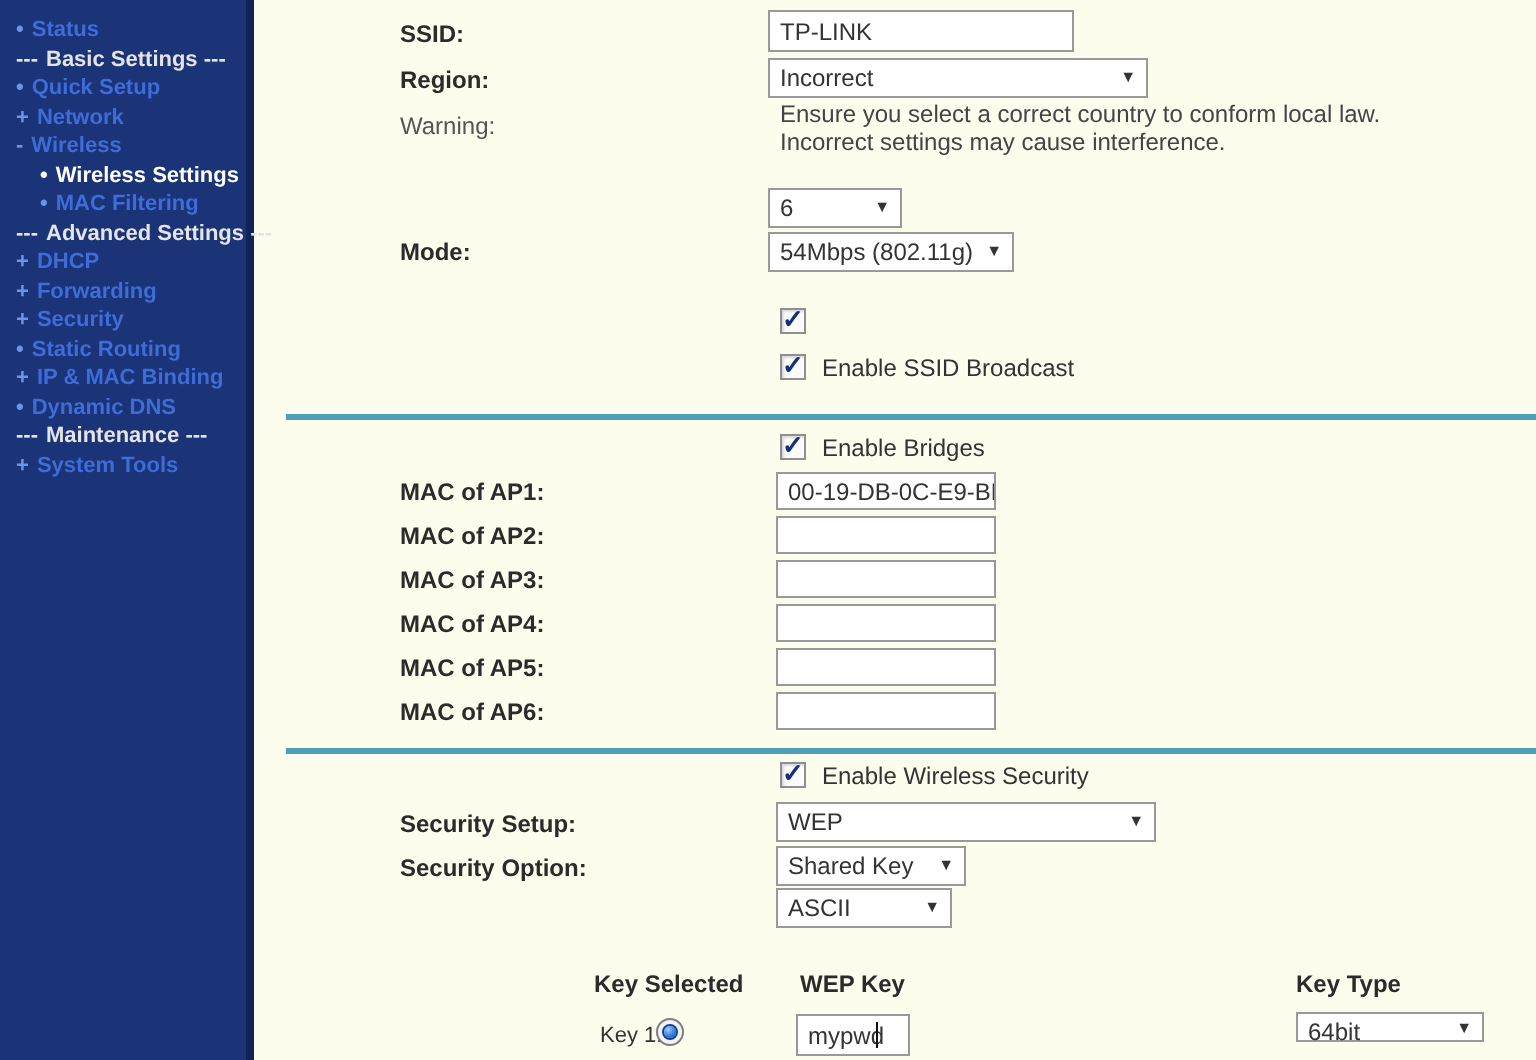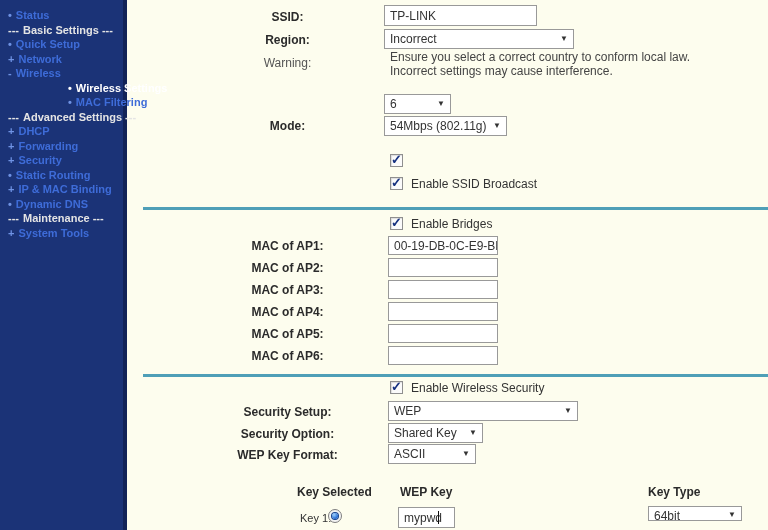--- a/index.html
+++ b/index.html
@@ -23,26 +23,26 @@
   
   .sidebar{position:absolute;left:0;top:0;width:127px;height:530px;
     background:var(--sidebar-bg);border-right:4px solid var(--sidebar-border);
     padding-top:8px;}
   .sitem{height:14.5px;line-height:14.5px;font-size:11px;font-weight:bold;
     padding-left:8px;white-space:nowrap;cursor:pointer;}
   .sitem .pre{margin-right:4px;}
   .sitem.header{color:var(--header-gray);cursor:default;}
   .sitem.link{color:var(--link-blue);}
   .sitem.link .pre{color:var(--link-pre);}
-  .sitem.sub{padding-left:20px;margin-left:48px;}
+  .sitem.sub{padding-left:20px;}
   .sitem.active{color:var(--active-white);}
   .sitem.active .pre{color:var(--active-white);}
 
   
-  .flabel{position:absolute;left:200px;width:175px;text-align:center;
+  .flabel{position:absolute;left:200px;width:175px;text-align:left;
     font-size:12px;font-weight:bold;color:var(--label-dark);line-height:14px;}
   .flabel.plain{font-weight:normal;color:var(--text-gray);}
   .ftext{position:absolute;font-size:12px;color:#444;line-height:14px;white-space:nowrap;}
 
   .tinput{position:absolute;height:21px;border:1px solid var(--field-border);
     background:#fff;font-family:"Liberation Sans",sans-serif;font-size:12px;color:#333;
     padding:0 0 0 5px;}
   .combo{position:absolute;height:20px;border:1px solid var(--field-border);
     background:#fff;font-size:12px;color:#333;line-height:18px;
     padding-left:5px;cursor:pointer;}
@@ -143,21 +143,20 @@
       <span class="mark">✓</span>
     </span>
   <div class="cblabel" style="left:411px;top:381px">Enable Wireless Security</div>
 
   <div class="flabel" style="top:405px">Security Setup:</div>
   <div class="combo" style="left:388px;top:401px;width:190px"><span>WEP</span><span class="arrow">▼</span></div>
 
   <div class="flabel" style="top:427px">Security Option:</div>
   <div class="combo" style="left:388px;top:423px;width:95px"><span>Shared Key</span><span class="arrow">▼</span></div>
 
-  <div class="flabel" style="top:448px">WEP Key Format:</div>
   <div class="combo" style="left:388px;top:444px;width:88px"><span>ASCII</span><span class="arrow">▼</span></div>
 
   <div class="theader" style="left:297px;top:485px">Key Selected</div>
   <div class="theader" style="left:400px;top:485px">WEP Key</div>
   <div class="theader" style="left:648px;top:485px">Key Type</div>
 
   <div class="smalllabel" style="left:300px;top:512px">Key 1:</div>
   <span class="radio selected" style="left:328px;top:509px">
       <span class="dot"></span>
     </span>

